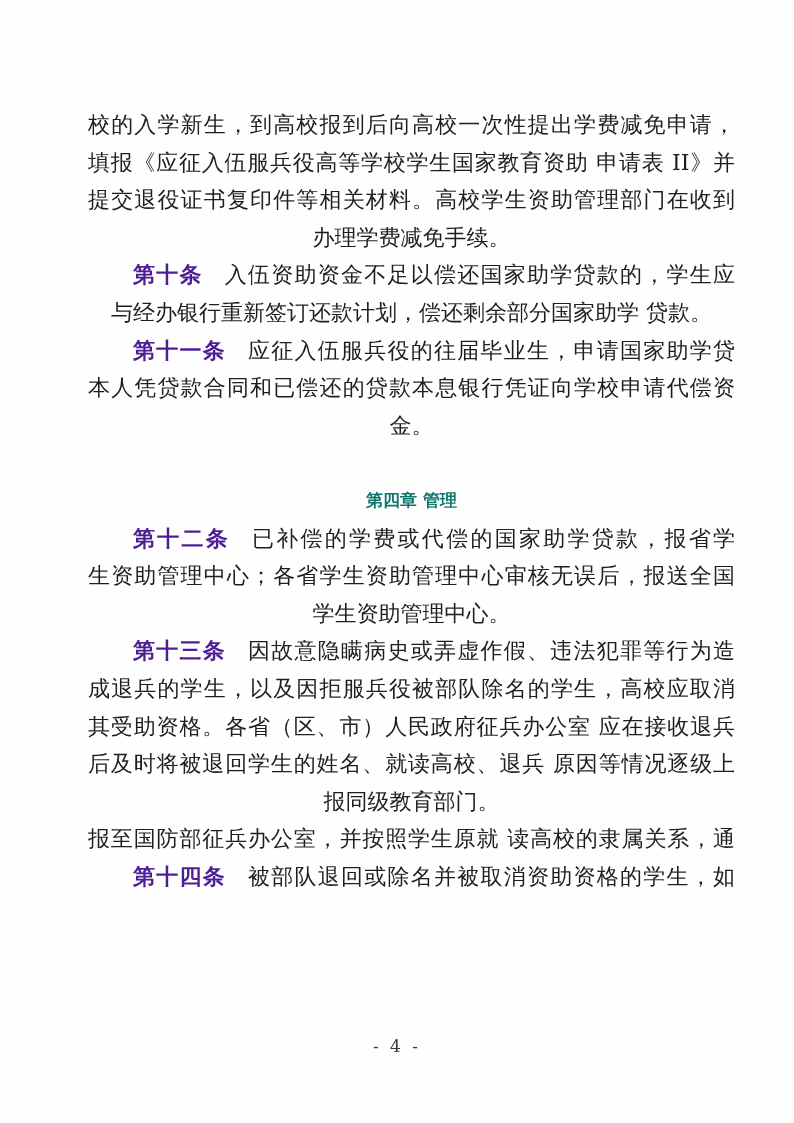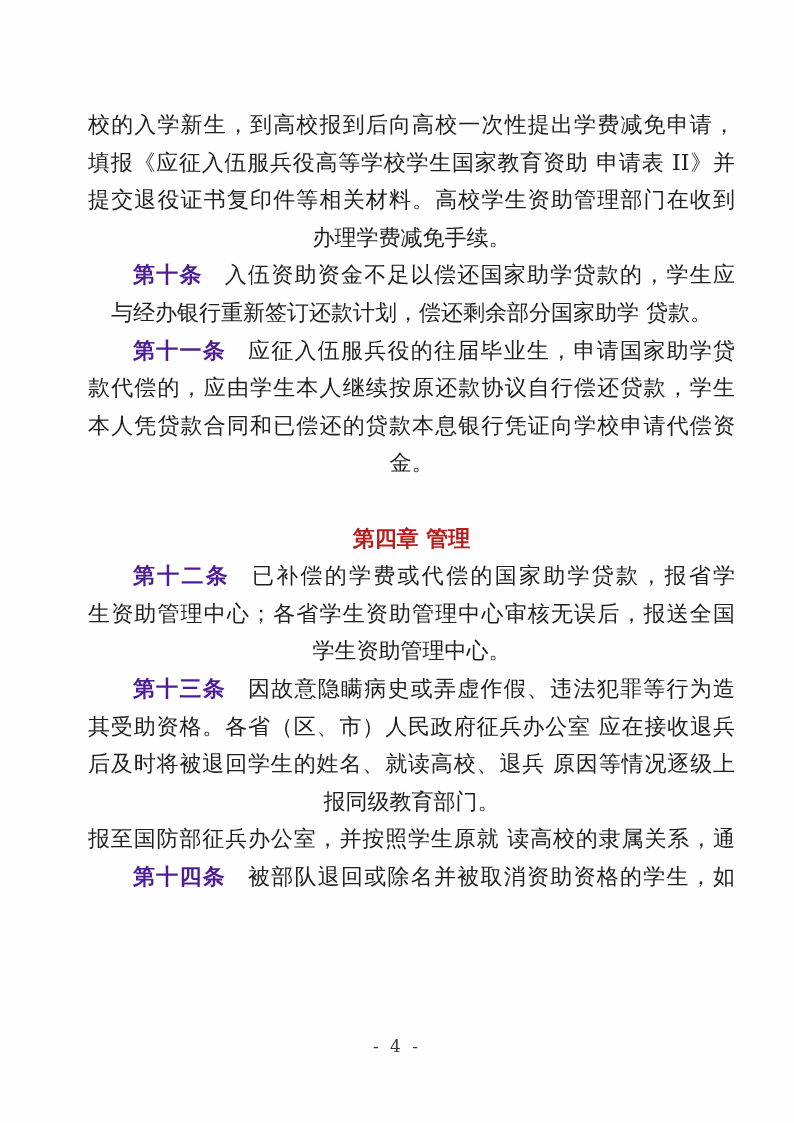--- a/index.html
+++ b/index.html
@@ -41,22 +41,22 @@
   }
   .line.indent {
     padding-left: 45px;
     box-sizing: border-box;
   }
   .line.heading {
     text-align: center;
     text-align-last: center;
     font-family: "DejaVu Sans", "Liberation Sans", sans-serif;
     font-weight: bold;
-    font-size: 22px;
-    color: #b91c1c;
+    font-size: 17px;
+    color: #0f766e;
   }
   .article-label {
     font-family: "DejaVu Sans", "Liberation Sans", sans-serif;
     font-weight: bold;
     color: #4c1d95;
     margin-right: 22px;
   }
   .page-number {
     position: absolute;
     left: 0;
@@ -74,29 +74,29 @@
 
 <div class="page">
   <div class="text-column" id="text-column">
       <div class="line justify"><span>校的入学新生，到高校报到后向高校一次性提出学费减免申请，</span></div>
       <div class="line justify"><span>填报《应征入伍服兵役高等学校学生国家教育资助 申请表 II》并</span></div>
       <div class="line justify"><span>提交退役证书复印件等相关材料。高校学生资助管理部门在收到</span></div>
       <div class="line"><span>办理学费减免手续。</span></div>
       <div class="line indent justify"><span class="article-label">第十条</span><span>入伍资助资金不足以偿还国家助学贷款的，学生应</span></div>
       <div class="line"><span>与经办银行重新签订还款计划，偿还剩余部分国家助学 贷款。</span></div>
       <div class="line indent justify"><span class="article-label">第十一条</span><span>应征入伍服兵役的往届毕业生，申请国家助学贷</span></div>
-      <div class="line justify"><span>款代偿的，应由学生本人继续按原还款协议自行偿还贷款，学生</span></div>
       <div class="line justify"><span>本人凭贷款合同和已偿还的贷款本息银行凭证向学校申请代偿资</span></div>
       <div class="line"><span>金。</span></div>
       <div class="line"></div>
       <div class="line heading"><span>第四章 管理</span></div>
       <div class="line indent justify"><span class="article-label">第十二条</span><span>已补偿的学费或代偿的国家助学贷款，报省学</span></div>
       <div class="line justify"><span>生资助管理中心；各省学生资助管理中心审核无误后，报送全国</span></div>
       <div class="line"><span>学生资助管理中心。</span></div>
       <div class="line indent justify"><span class="article-label">第十三条</span><span>因故意隐瞒病史或弄虚作假、违法犯罪等行为造</span></div>
+      <div class="line justify"><span>成退兵的学生，以及因拒服兵役被部队除名的学生，高校应取消</span></div>
       <div class="line justify"><span>其受助资格。各省（区、市）人民政府征兵办公室 应在接收退兵</span></div>
       <div class="line justify"><span>后及时将被退回学生的姓名、就读高校、退兵 原因等情况逐级上</span></div>
       <div class="line"><span>报同级教育部门。</span></div>
       <div class="line justify"><span>报至国防部征兵办公室，并按照学生原就 读高校的隶属关系，通</span></div>
       <div class="line indent justify"><span class="article-label">第十四条</span><span>被部队退回或除名并被取消资助资格的学生，如</span></div>
     </div>
   <div class="page-number">- 4 -</div>
 </div>
 
 </body></html>

